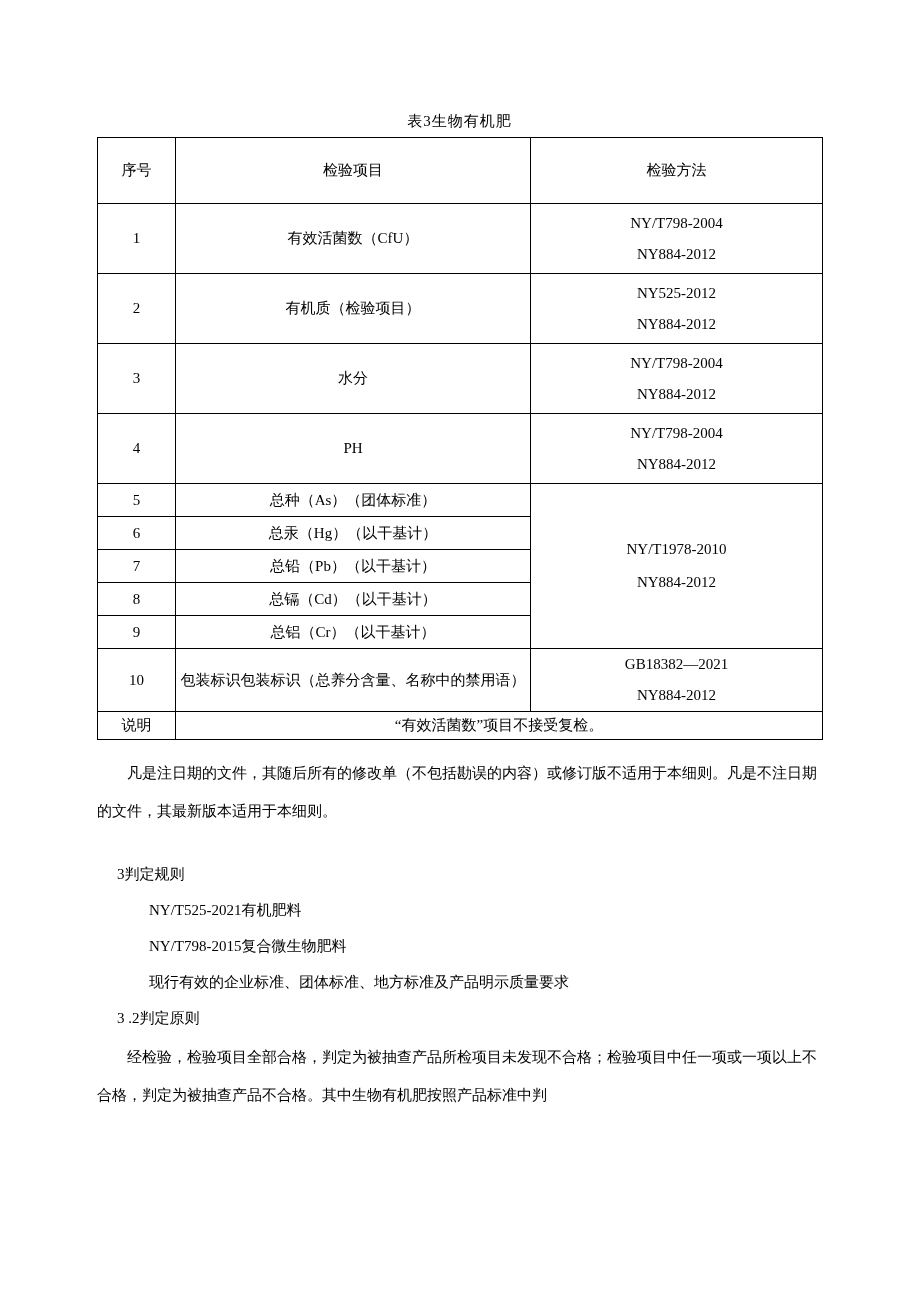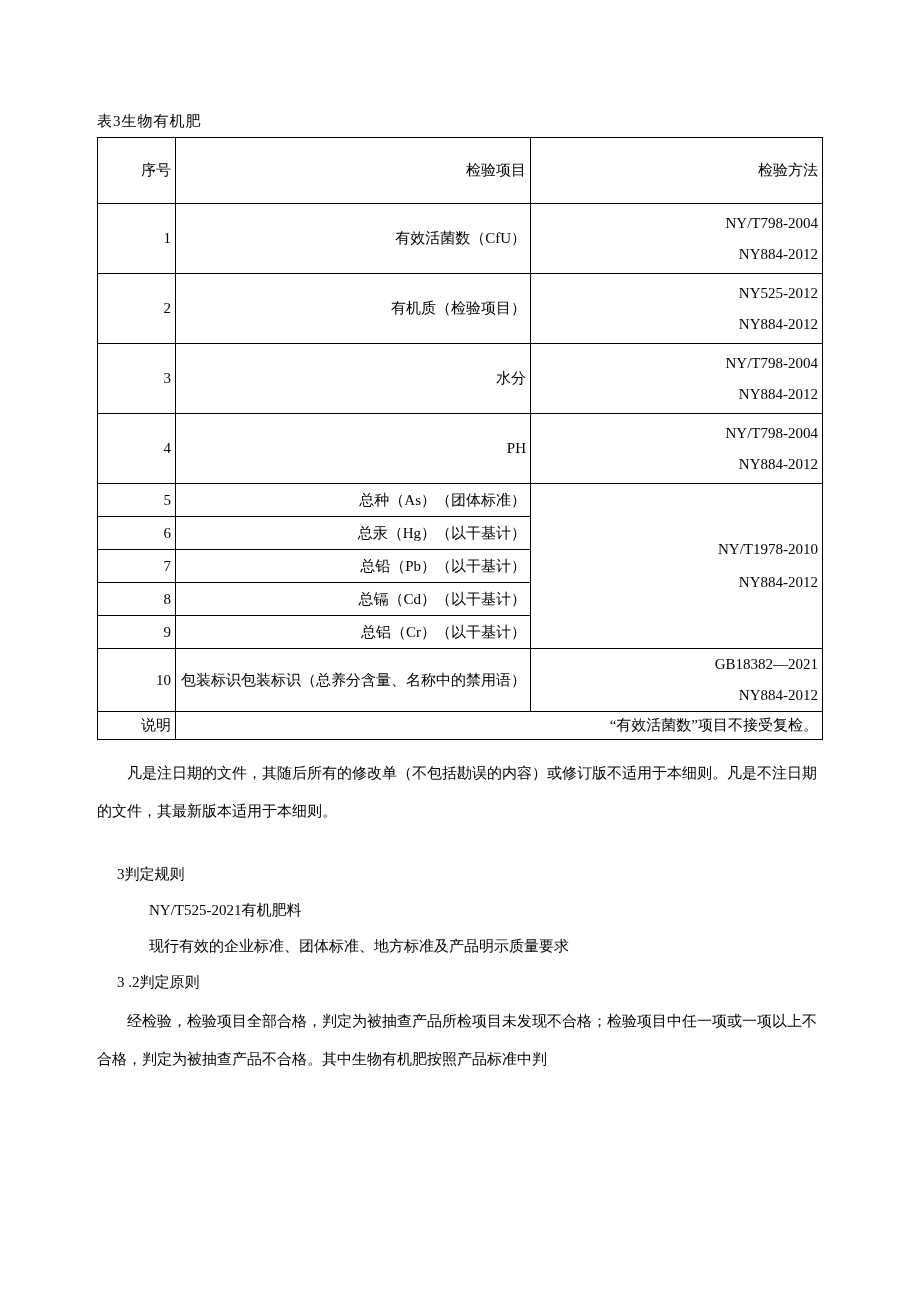--- a/index.html
+++ b/index.html
@@ -12,33 +12,33 @@
     font-size: 15px;
   }
   .doc {
     position: relative;
     width: 920px;
     height: 1301px;
     padding: 112px 98px 0 97px;
   }
   .doc-title {
     width: 725px;
-    text-align: left;
+    text-align: center;
     font-size: 15px;
     margin-bottom: 6px;
     letter-spacing: 1px;
   }
   table.inspection {
     width: 725px;
     border-collapse: collapse;
     table-layout: fixed;
   }
   table.inspection td, table.inspection th {
     border: 1px solid #000;
-    text-align: right;
+    text-align: center;
     vertical-align: middle;
     font-weight: normal;
     font-size: 15px;
     padding: 0 4px;
     overflow: hidden;
   }
   col.c-no { width: 78px; }
   col.c-item { width: 355px; }
   col.c-method { width: 292px; }
   tr.r-head { height: 66px; }
@@ -172,18 +172,19 @@
         <td colspan="2">“有效活菌数”项目不接受复检。</td>
       </tr>
     </tbody>
   </table>
 
   <div class="body-text">
     <p class="p2">凡是注日期的文件，其随后所有的修改单（不包括勘误的内容）或修订版不适用于本细则。凡是不注日期的文件，其最新版本适用于本细则。</p>
 
     <div class="sec-line ind1 gap-top">3判定规则</div>
     <div class="sec-line ind2">NY/T525-2021有机肥料</div>
+    <div class="sec-line ind2">NY/T798-2015复合微生物肥料</div>
     <div class="sec-line ind2">现行有效的企业标准、团体标准、地方标准及产品明示质量要求</div>
     <div class="sec-line ind1">3 .2判定原则</div>
     <p class="p3">经检验，检验项目全部合格，判定为被抽查产品所检项目未发现不合格；检验项目中任一项或一项以上不合格，判定为被抽查产品不合格。其中生物有机肥按照产品标准中判</p>
   </div>
 
 </div>
 
 </body></html>

